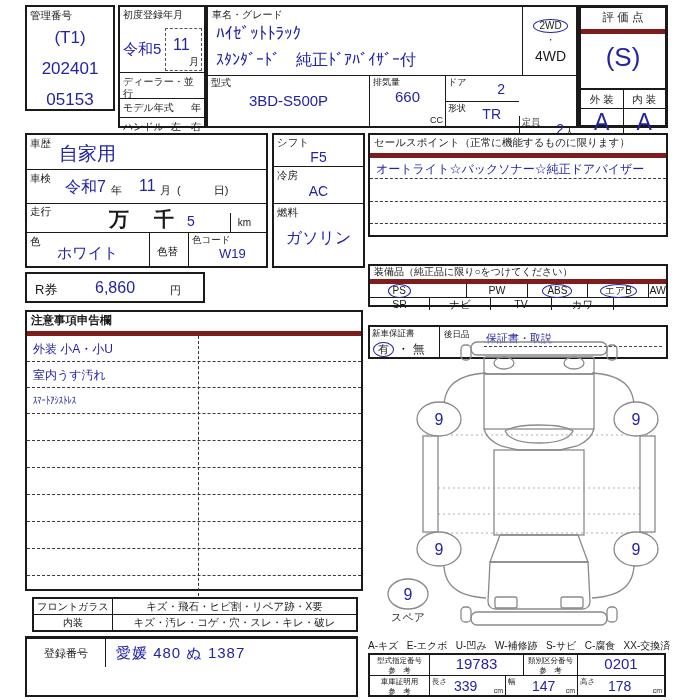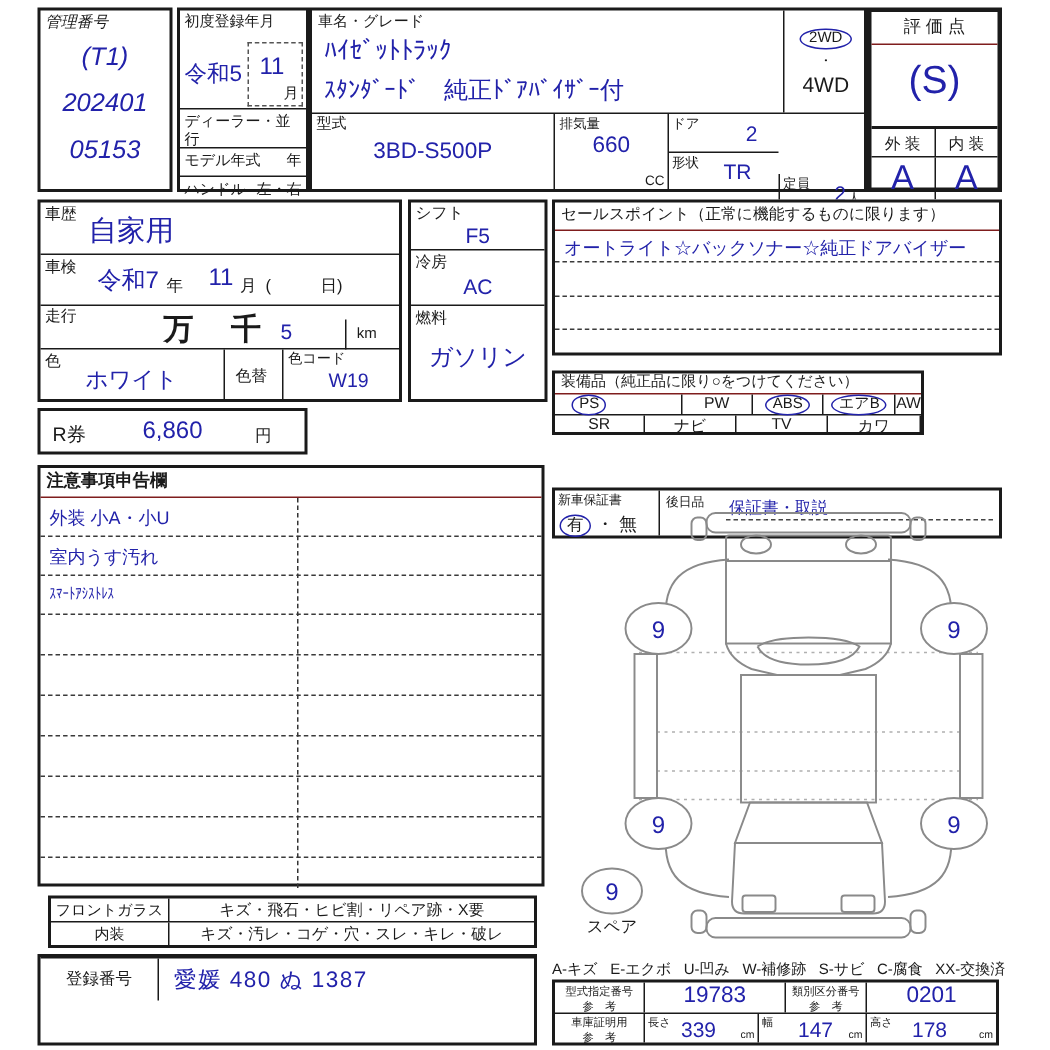--- a/index.html
+++ b/index.html
@@ -8,35 +8,35 @@
   .box{position:absolute;border:2px solid #1a1a1a;box-sizing:border-box;background:#fff;}
   .thick{border-width:3px;}
   .abs{position:absolute;box-sizing:border-box;}
   .rel{position:relative;box-sizing:border-box;}
   .lbl{font-size:10.5px;line-height:1.15;color:#1a1a1a;}
   .blue{color:#2222aa;}
   .ctr{text-align:center;}
   .bt{border-top:1px solid #1a1a1a;}
   .bl{border-left:1px solid #1a1a1a;}
   .br{border-right:1px solid #1a1a1a;}
-  .bb{border-bottom:1px solid #7f1d1d;}
+  .bb{border-bottom:5px solid #7f1d1d;}
   .dashb{border-bottom:1.5px dashed #3a3a3a;}
   .circ{display:inline-block;border:1.6px solid #2222aa;border-radius:50%;
         padding:0 5px;line-height:1.2;}
   .flex{display:flex;box-sizing:border-box;}
   .col{flex-direction:column;}
   .pre{white-space:pre;}
   .cond{display:inline-block;transform:scaleX(.82);transform-origin:left center;white-space:pre;}
 </style>
 </head>
 <body>
 
 <div class="sheet">
 
-  <div class="box" style="left:25px;top:5px;width:90px;height:123px;font-style:italic;">
+  <div class="box" style="left:25px;top:5px;width:90px;height:106px;">
     <div class="lbl" style="padding:2px 3px;">管理番号</div>
     <div class="flex col" style="height:92px;justify-content:space-around;align-items:center;">
       <div class="blue" style="font-size:17px;">(T1)</div>
       <div class="blue" style="font-size:17px;">202401</div>
       <div class="blue" style="font-size:17px;">05153</div>
     </div>
   </div>
 
   <div class="box" style="left:118px;top:5px;width:88px;height:123px;">
     <div class="lbl" style="height:17px;padding:2px 3px;font-size:10px;">初度登録年月</div>
@@ -170,21 +170,21 @@
   </div>
 
   <div class="box" style="left:368px;top:133px;width:300px;height:104px;">
     <div class="bb" style="height:16px;font-size:10.5px;padding:1px 4px;">セールスポイント（正常に機能するものに限ります）</div>
     <div class="dashb blue" style="height:21px;font-size:12px;padding:3px 6px;box-sizing:border-box;">オートライト☆バックソナー☆純正ドアバイザー</div>
     <div class="dashb" style="height:22px;"></div>
     <div class="dashb" style="height:21px;"></div>
     <div style="height:20px;"></div>
   </div>
 
-  <div class="box" style="left:368px;top:247px;width:248px;height:43px;">
+  <div class="box" style="left:368px;top:264px;width:300px;height:43px;">
     <div class="bb" style="height:13px;font-size:10px;padding:0 4px;line-height:12px;">装備品（純正品に限り○をつけてください）</div>
     <div class="flex" style="height:13px;">
       <div class="ctr" style="width:59px;font-size:10.5px;"><span class="circ" style="padding:0 4px;font-size:10px;">PS</span></div>
       <div class="ctr bl" style="width:60px;font-size:10.5px;margin-left:38px;">PW</div>
       <div class="ctr bl" style="width:60px;font-size:10.5px;"><span class="circ" style="padding:0 4px;font-size:10px;">ABS</span></div>
       <div class="ctr bl" style="width:61px;font-size:10.5px;"><span class="circ" style="padding:0 4px;font-size:10px;">エアB</span></div>
       <div class="ctr bl" style="flex:1;font-size:10.5px;">AW</div>
     </div>
     <div class="flex bt" style="height:13px;">
       <div class="ctr" style="width:59px;font-size:10.5px;">SR</div>

